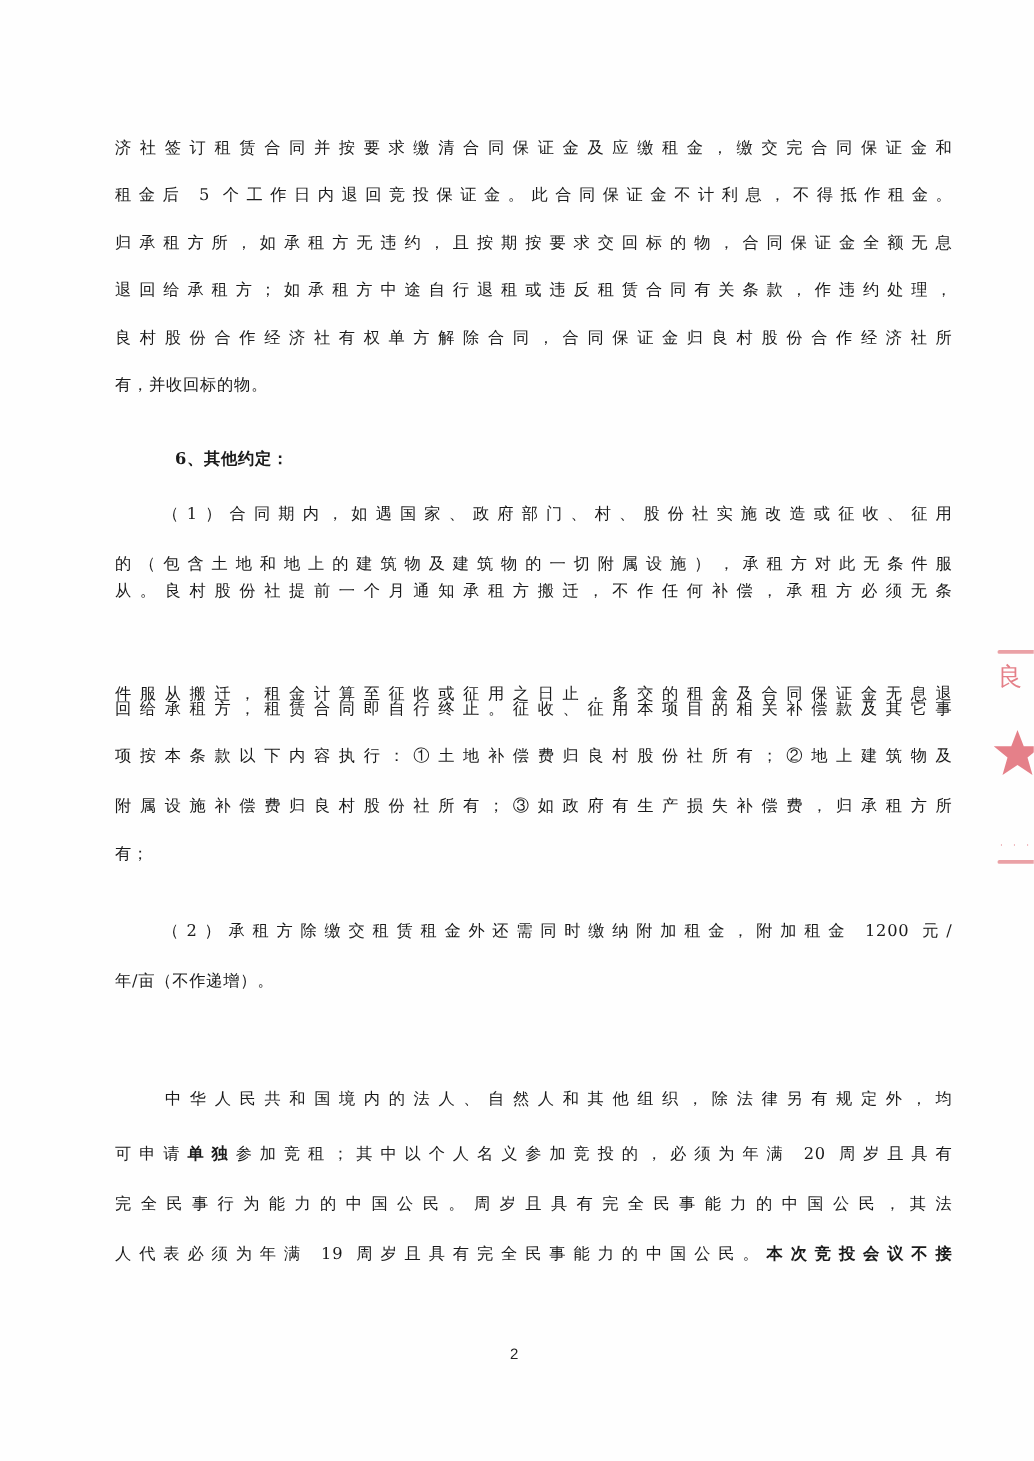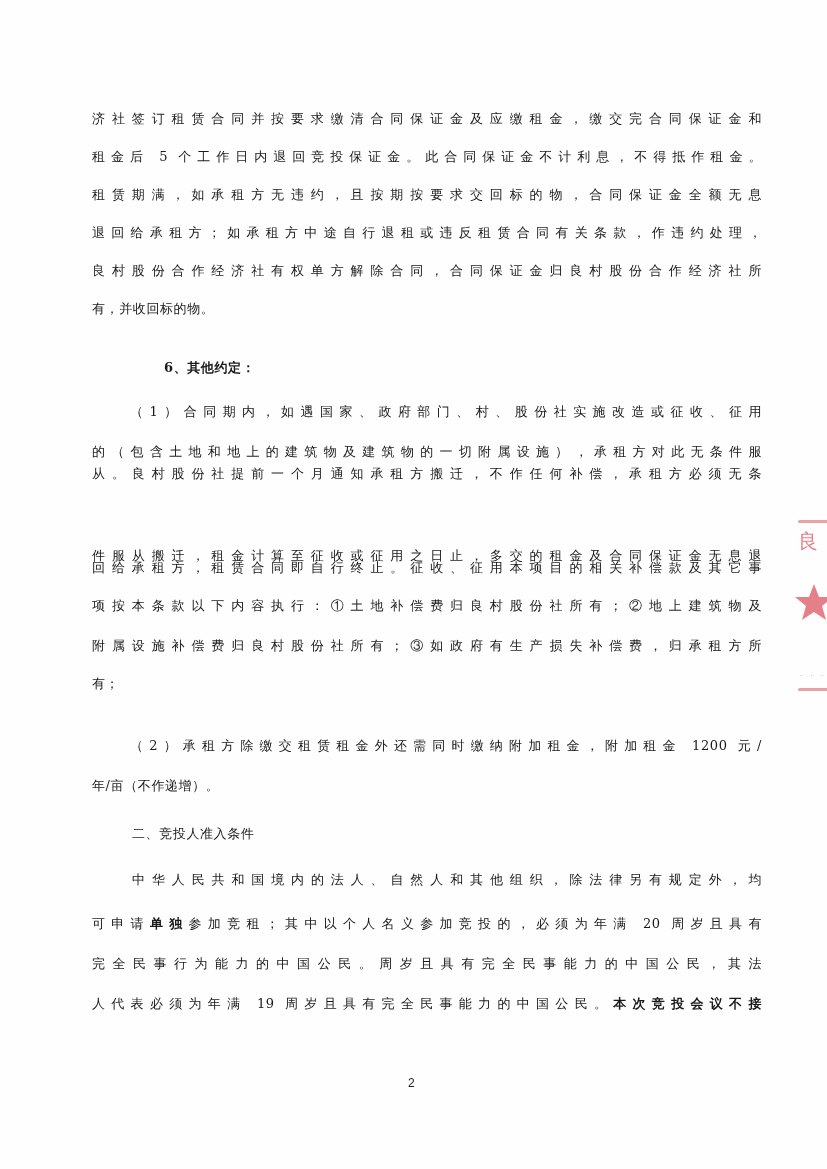--- a/index.html
+++ b/index.html
@@ -32,45 +32,44 @@
   .stamp .stamp-small { position: absolute; left: 10px; top: 152px; font-family: "DejaVu Sans", sans-serif; font-size: 7px; color: #e06a74; letter-spacing: 3px; }
 </style>
 </head>
 <body>
 
 <div class="page">
 
   <div>
     <div class="line" style="top:107px">济社签订租赁合同并按要求缴清合同保证金及应缴租金，缴交完合同保证金和</div>
     <div class="line" style="top:145px">租金后 5 个工作日内退回竞投保证金。此合同保证金不计利息，不得抵作租金。</div>
-    <div class="line" style="top:183px">租赁期满，如承租方无违约，且按期按要求交回标的物，合同保证金全额无息</div>
+    <div class="line" style="top:183px">归承租方所，如承租方无违约，且按期按要求交回标的物，合同保证金全额无息</div>
     <div class="line" style="top:221px">退回给承租方；如承租方中途自行退租或违反租赁合同有关条款，作违约处理，</div>
     <div class="line" style="top:259px">良村股份合作经济社有权单方解除合同，合同保证金归良村股份合作经济社所</div>
     <div class="line last" style="top:297px">有，并收回标的物。</div>
   </div>
 
-  <div class="line last bold" style="top:356px; left:164px; width:200px;">6、其他约定：</div>
+  <div class="line last bold" style="top:356px; left:140px; width:200px;">6、其他约定：</div>
 
   <div>
     <div class="line" style="top:400px; left:130px; width:632px;">（1）合同期内，如遇国家、政府部门、村、股份社实施改造或征收、征用</div>
     <div class="line" style="top:440px">的（包含土地和地上的建筑物及建筑物的一切附属设施），承租方对此无条件服</div>
     <div class="line" style="top:462px">从。良村股份社提前一个月通知承租方搬迁，不作任何补偿，承租方必须无条</div>
     <div class="line" style="top:544px">件服从搬迁，租金计算至征收或征用之日止，多交的租金及合同保证金无息退</div>
     <div class="line" style="top:556px">回给承租方，租赁合同即自行终止。征收、征用本项目的相关补偿款及其它事</div>
     <div class="line" style="top:594px">项按本条款以下内容执行：①土地补偿费归良村股份社所有；②地上建筑物及</div>
     <div class="line" style="top:634px">附属设施补偿费归良村股份社所有；③如政府有生产损失补偿费，归承租方所</div>
     <div class="line last" style="top:672px">有；</div>
   </div>
 
   <div>
     <div class="line" style="top:734px; left:130px; width:632px;">（2）承租方除缴交租赁租金外还需同时缴纳附加租金，附加租金 1200 元/</div>
     <div class="line last" style="top:774px">年/亩（不作递增）。</div>
   </div>
 
-  <div class="line last" style="top:822px; left:132px; width:300px;">二、竞投人准入条件</div>
 
   <div>
     <div class="line" style="top:868px; left:132px; width:630px;">
       <span>中华人民共和国境内的法人、自然人和其他组织，除法律另有规定外，均</span>
     </div>
     <div class="line" style="top:912px">
       <span>可申请</span><span class="bold">单独</span><span>参加竞租；其中以个人名义参加竞投的，必须为年满 20 周岁且具有</span>
     </div>
     <div class="line" style="top:952px">
       <span>完全民事行为能力的中国公民。周岁且具有完全民事能力的中国公民，其法</span>

